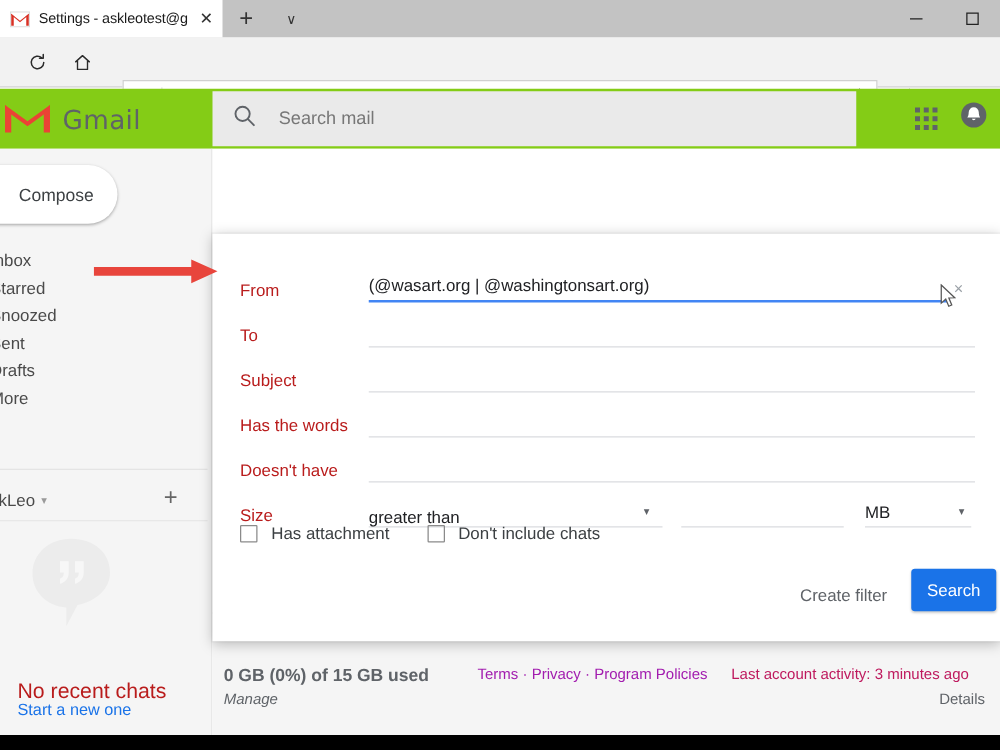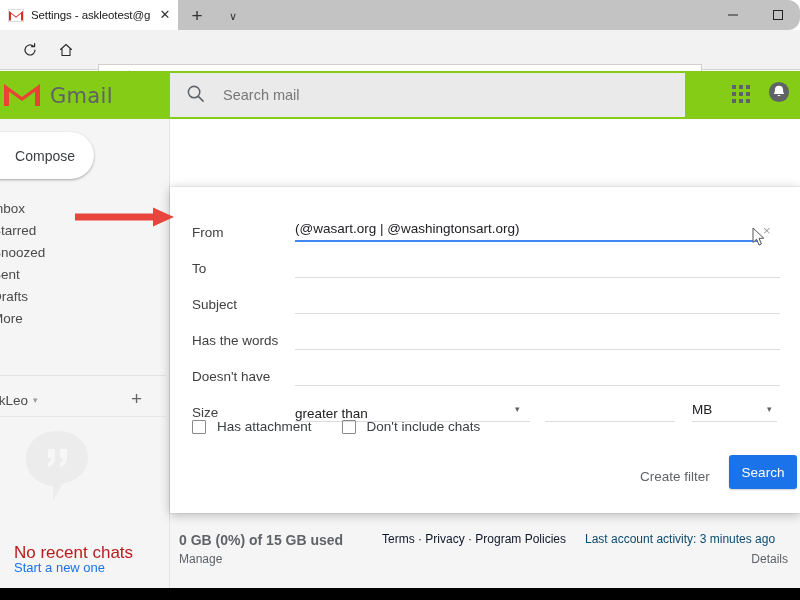--- a/index.html
+++ b/index.html
@@ -8,21 +8,20 @@
     font-family: "Liberation Sans", sans-serif;
     overflow: hidden;
     background: #fff;
   }
   .screen { position: relative; width: 800px; height: 600px; overflow: hidden; }
 
   
   .tabstrip {
     position: absolute; left: 0; top: 0; width: 800px; height: 30px;
     background: #c3c3c3;
-    border-radius: 12px;
   }
   .tab {
     position: absolute; left: 0; top: 0; width: 178px; height: 30px;
     background: #ffffff;
     display: flex; align-items: center; padding: 0 6px 0 8px; gap: 7px;
   }
   .tab-favicon { width: 16px; height: 13px; position: relative; flex: 0 0 auto; }
   .tab-favicon svg { display: block; }
   .tab-title {
     font-size: 11.5px; color: #1a1a1a; white-space: nowrap;
@@ -151,33 +150,33 @@
     background: #fff;
   }
   .unblock-btn {
     position: absolute; left: 29px; top: 332px;
     border: 1px solid #c6c6c6; background: #f2f2f2; border-radius: 2px;
     padding: 4px 9px; font-size: 12.5px; color: #3c3c3c;
   }
   .main-div { position: absolute; left: 0; top: 371px; width: 630px; height: 1px; background: #e0e0e0; }
   .footer { position: absolute; left: 0; top: 372px; width: 630px; height: 109px; background: #f5f5f5; }
   .f-storage { position: absolute; left: 9px; top: 41px; font-size: 14px; color: #5f6368; font-weight: bold; }
-  .f-manage { position: absolute; left: 9px; top: 61px; font-size: 12px; color: #5f6368; }
-  .f-links { position: absolute; left: 212px; top: 41px; font-size: 12px; color: #0f172a; }
-  .f-activity { position: absolute; left: 415px; top: 41px; font-size: 12px; color: #0c4a6e; }
+  .f-manage { position: absolute; left: 9px; top: 61px; font-size: 12px; color: #5f6368; font-style: italic; }
+  .f-links { position: absolute; left: 212px; top: 41px; font-size: 12px; color: #a21caf; }
+  .f-activity { position: absolute; left: 415px; top: 41px; font-size: 12px; color: #be185d; }
   .f-details { position: absolute; right: 12px; top: 61px; font-size: 12px; color: #5f6368; }
 
   
   .dialog {
     position: absolute; left: 170px; top: 116px; width: 630px; height: 326px;
     background: #fff;
     box-shadow: 0 2px 10px rgba(0,0,0,0.25), 0 0 0 1px rgba(0,0,0,0.04);
   }
   .flabel {
-    position: absolute; left: 22px; font-size: 13.5px; color: #404040;
+    position: absolute; left: 22px; font-size: 13.5px; color: #b91c1c;
   }
   .finput {
     position: absolute; height: 25px; border: none; border-bottom: 1px solid #dadce0;
     background: transparent; font-size: 13.5px; color: #202124;
     font-family: "Liberation Sans", sans-serif; outline: none; padding: 0;
   }
   .finput.focused { border-bottom: 2px solid #4285f4; }
   .fclear {
     position: absolute; color: #9aa0a6; font-size: 13px; line-height: 1;
   }

